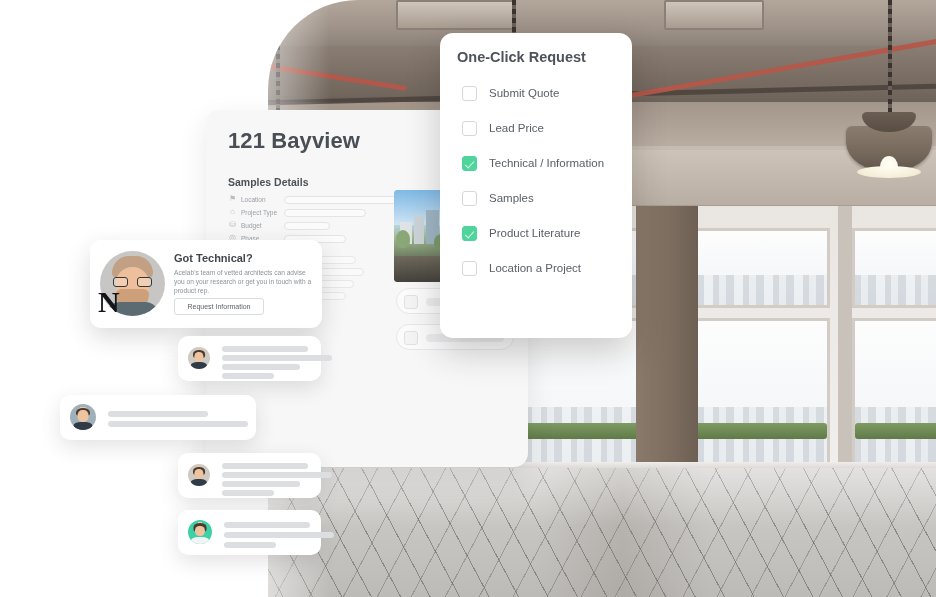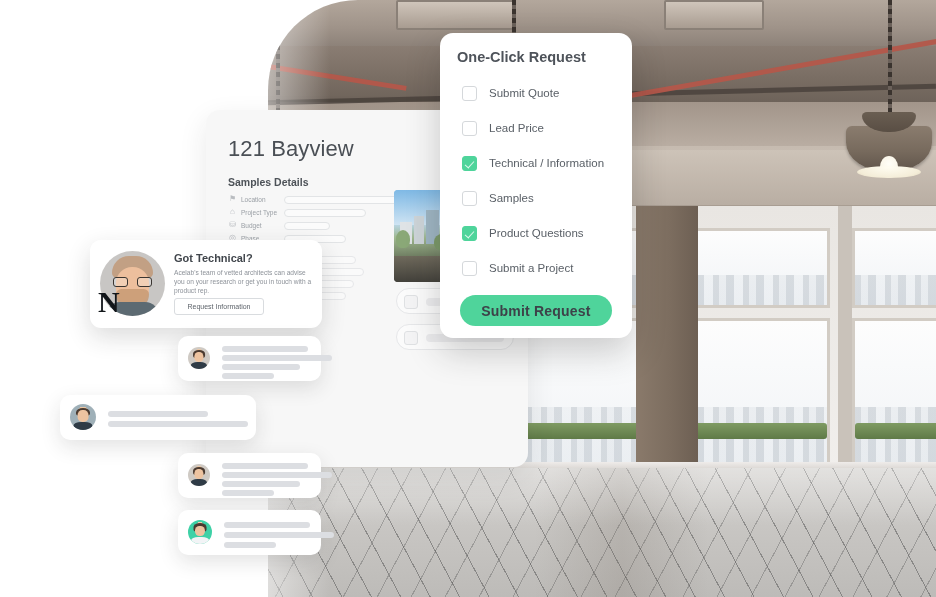--- a/index.html
+++ b/index.html
@@ -171,22 +171,22 @@
   
   .panel {
     position: absolute;
     left: 206px; top: 110px;
     width: 322px; height: 357px;
     background: #f7f7f7;
     border-radius: 14px 0 14px 14px;
     box-shadow: 0 10px 28px rgba(40,40,40,.10);
   }
   .panel-title {
-    position: absolute; left: 22px; top: 26px;
-    font-size: 22px; color: #4a4f55; font-weight: 400;
+    position: absolute; left: 22px; top: 18px;
+    font-size: 22px; color: #4a4f55; font-weight: 700;
     letter-spacing: .1px;
   }
   .section-label {
     position: absolute; left: 22px; top: 66px;
     font-size: 10.5px; font-weight: bold; color: #4d5258;
   }
   .detail-row { position: absolute; left: 22px; height: 11px; }
   .detail-ico {
     position: absolute; left: 0; top: 0; width: 9px; height: 10px;
     color: #b9bcc0; font-size: 8px; line-height: 10px; text-align: center;
@@ -516,28 +516,27 @@
         <div class="cb-row" style="top: 122px;">
           <span class="cb checked"></span>
           <span class="cb-label">Technical / Information</span>
         </div>
         <div class="cb-row" style="top: 157px;">
           <span class="cb"></span>
           <span class="cb-label">Samples</span>
         </div>
         <div class="cb-row" style="top: 192px;">
           <span class="cb checked"></span>
-          <span class="cb-label">Product Questions</span>
+          <span class="cb-label">Product Literature</span>
         </div>
         <div class="cb-row" style="top: 227px;">
           <span class="cb"></span>
-          <span class="cb-label">Submit a Project</span>
-        </div>
-      </div>
-    <button class="submit">Submit Request</button>
+          <span class="cb-label">Location a Project</span>
+        </div>
+      </div>
   </div>
 
   <div class="gq">
     <div class="gq-avatar">
       <div class="gq-av-hair"></div>
       <div class="gq-av-face"></div>
       <div class="gq-av-beard"></div>
       <div class="gq-av-glass">
         <i style="left:0;"></i>
           <i style="right:0;"></i>

